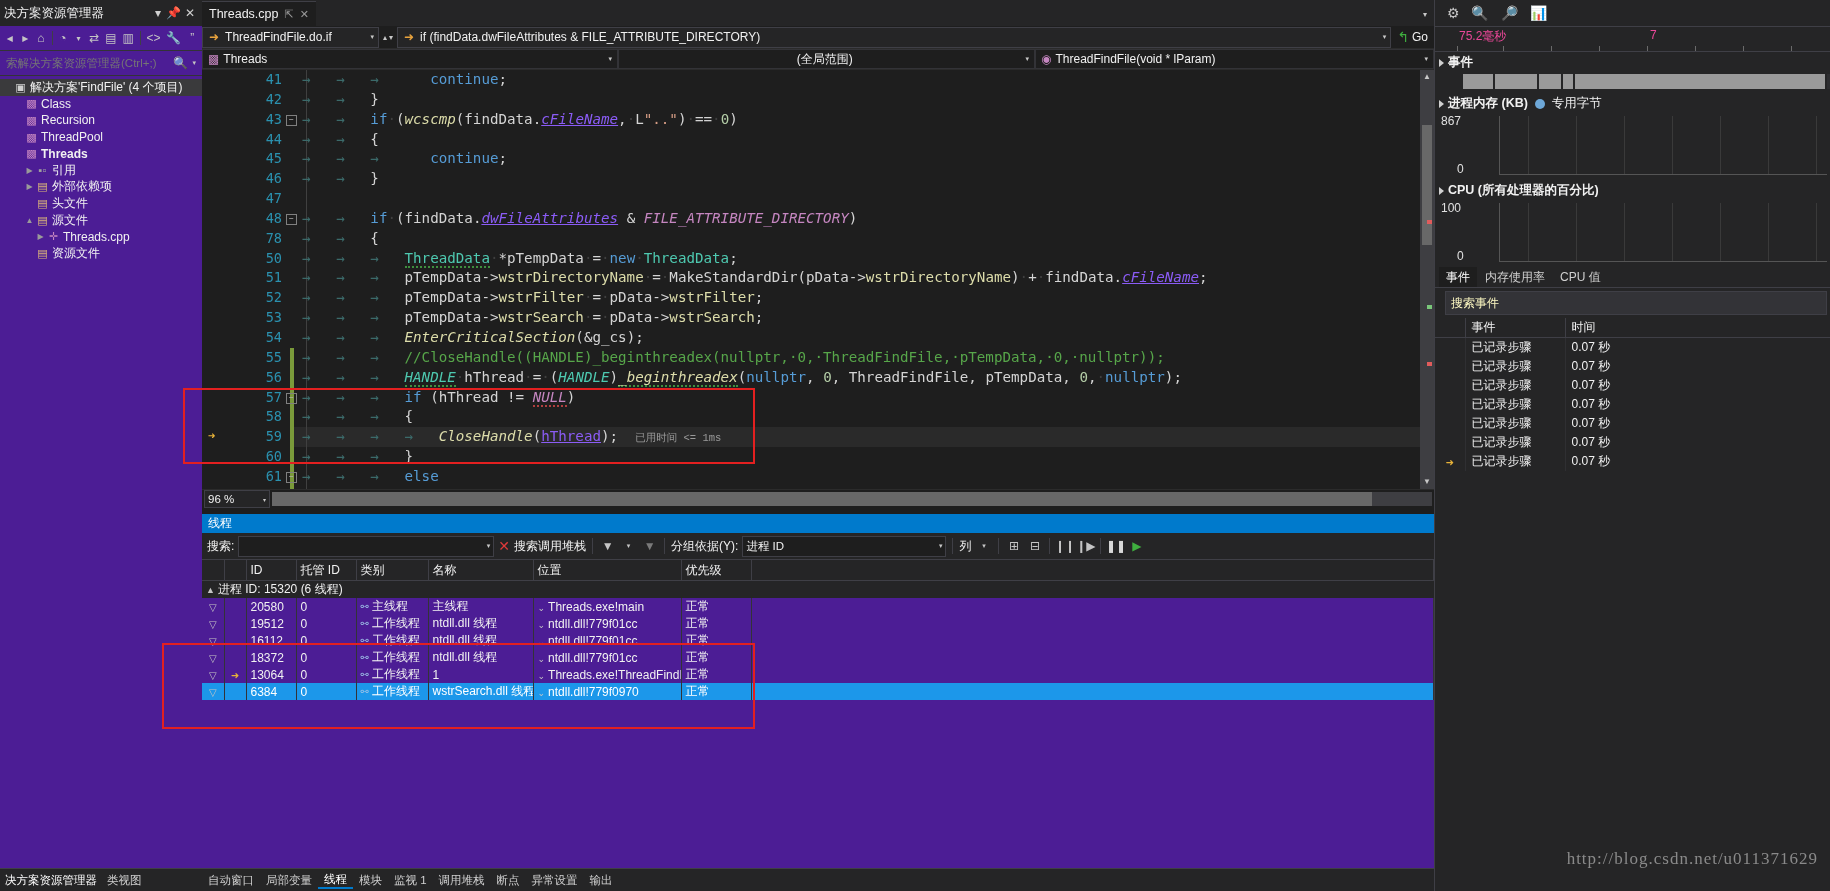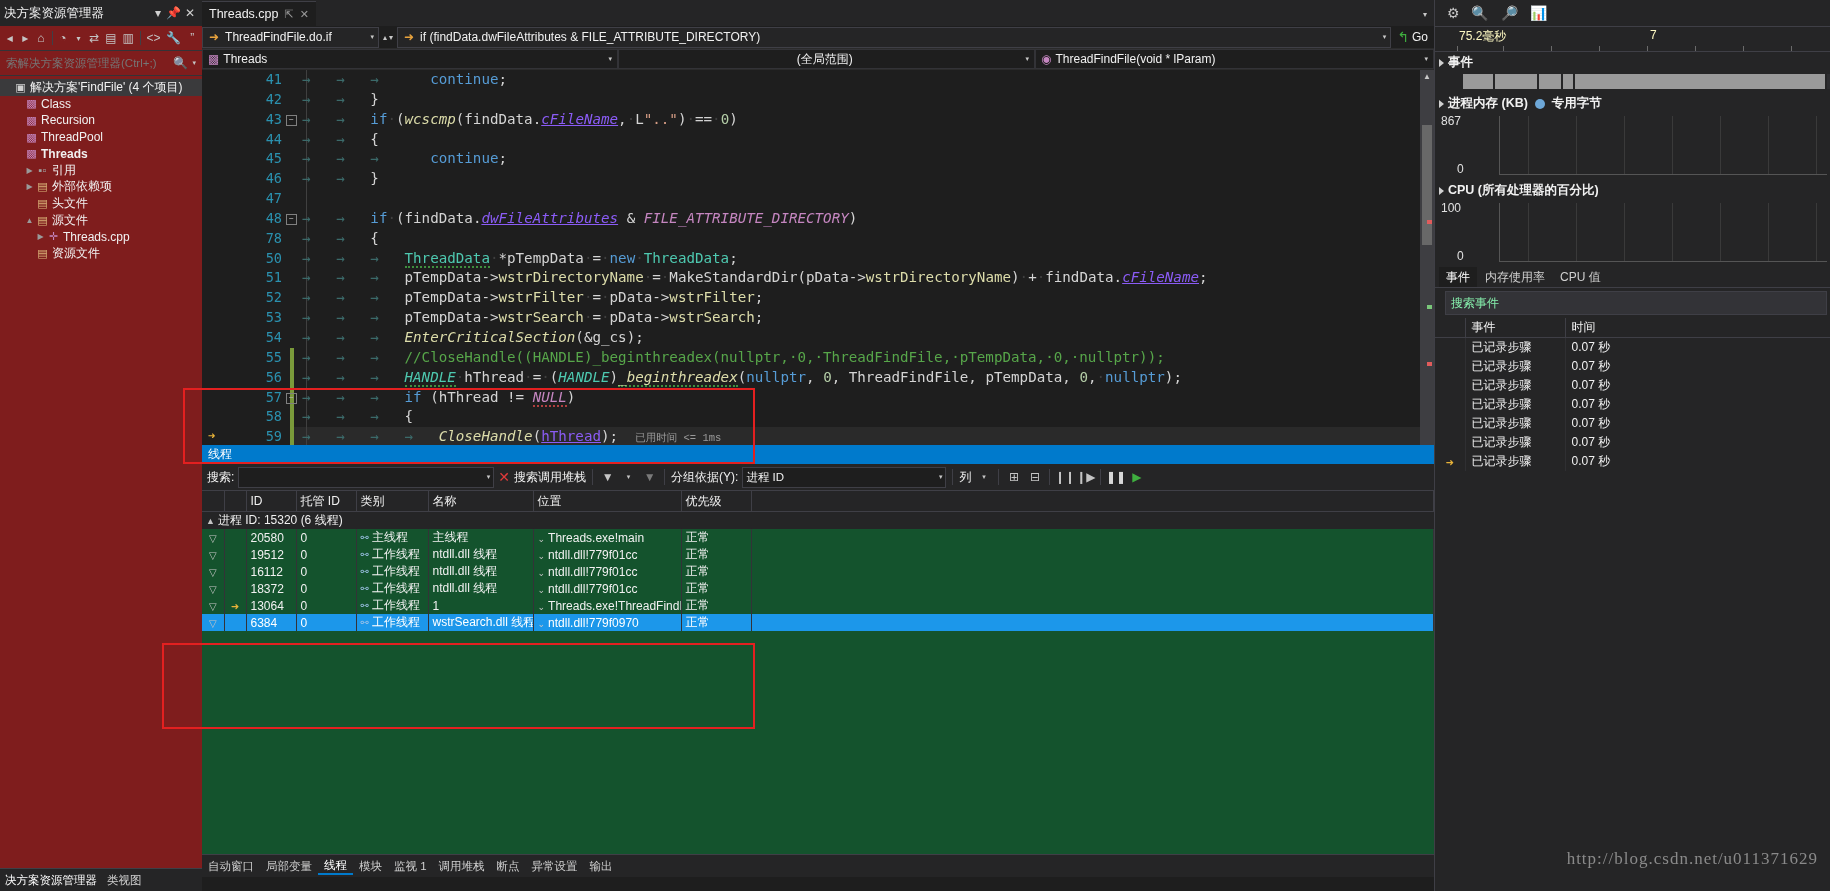--- a/index.html
+++ b/index.html
@@ -4,21 +4,21 @@
 <style>
   html,body{margin:0;padding:0;background:#1e1e1e;}
   body{
     width:1830px;height:891px;overflow:hidden;position:relative;
     font-family:"Liberation Sans","DejaVu Sans",sans-serif;
     font-size:12px;color:#f1f1f1;-webkit-font-smoothing:none;
   }
   .app{position:absolute;inset:0;display:block;background:#252526;}
 
   
-  #solution-explorer{position:absolute;left:0;top:0;width:202px;height:891px;background:#7f1d1d;border-right:1px solid #3f3f46;}
+  #solution-explorer{position:absolute;left:0;top:0;width:202px;height:891px;background:#4c1d95;border-right:1px solid #3f3f46;}
   .se-title{height:26px;display:flex;align-items:center;padding:0 4px;background:#252526;}
   .se-title .t{flex:1;font-size:12.5px;color:#f1f1f1;white-space:nowrap;overflow:hidden;}
   .se-title .btn{width:16px;height:18px;display:flex;align-items:center;justify-content:center;color:#d0d0d0;font-size:12px;cursor:pointer;}
   .se-toolbar{height:24px;display:flex;align-items:center;gap:6px;padding:0 5px;border-bottom:1px solid #333337;}
   .se-toolbar .ti{width:15px;height:16px;display:flex;align-items:center;justify-content:center;color:#c5c5c5;font-size:12px;cursor:pointer;}
   .se-sep{width:1px;height:14px;background:#3f3f46;}
   .se-search{height:24px;display:flex;align-items:center;padding:0 4px;border-bottom:1px solid #333337;}
   .se-search input{flex:1;background:transparent;border:0;outline:0;color:#9a9a9a;font-size:11.5px;font-family:inherit;}
   .se-search .sico{color:#c5c5c5;font-size:12px;padding:0 2px;}
   .se-tree{padding-top:3px;font-size:12px;}
@@ -79,21 +79,21 @@
   #edscroll .thumb{position:absolute;left:2px;width:10px;background:#686868;}
   #edscroll .arrowbtn{position:absolute;left:0;width:14px;height:14px;color:#c8c8c8;text-align:center;font-size:8px;line-height:14px;}
   .markdot{position:absolute;right:2px;width:5px;height:4px;}
   
   #edstatus{height:18px;display:flex;align-items:center;background:#1e1e1e;border-top:1px solid #2b2b2b;font-size:11.5px;}
   .zoombox{width:58px;height:16px;margin-left:2px;display:flex;align-items:center;justify-content:space-between;padding:0 3px;border:1px solid #3f3f46;background:#252526;}
   #hscroll{flex:1;height:14px;margin:0 2px;background:#3e3e42;position:relative;}
   #hscroll .hthumb{position:absolute;top:0;height:14px;background:#686868;}
 
   
-  #threads-window{position:absolute;left:0;bottom:14px;width:1232px;height:432px;background:#14532d;}
+  #threads-window{position:absolute;left:0;bottom:0;width:1232px;height:377px;background:#4c1d95;}
   .tw-header{height:19px;background:#007acc;display:flex;align-items:center;padding:0 6px;font-size:12px;color:#fff;}
   .tw-toolbar{height:26px;display:flex;align-items:center;gap:4px;padding:0 5px;background:#252526;border-bottom:1px solid #3f3f46;}
   .tw-toolbar .lbl{font-size:12px;color:#f1f1f1;}
   .tw-combo{height:19px;display:flex;align-items:center;justify-content:space-between;padding:0 3px;border:1px solid #3f3f46;background:#1e1e1e;font-size:11.5px;}
   .tw-btn{width:17px;height:19px;display:flex;align-items:center;justify-content:center;color:#c5c5c5;font-size:12px;cursor:pointer;}
   .tw-vsep{width:1px;height:16px;background:#3f3f46;margin:0 2px;}
   table.threads{border-collapse:collapse;width:100%;font-size:12px;table-layout:fixed;}
   table.threads th{background:#252526;color:#f1f1f1;font-weight:normal;text-align:left;height:20px;padding:0 4px;border-right:1px solid #3f3f46;border-bottom:1px solid #3f3f46;}
   table.threads td{height:16.6px;padding:0 4px;border-right:1px solid #333337;color:#f1f1f1;white-space:nowrap;overflow:hidden;}
   tr.grouprow td{background:#252526;border-right:0;}
@@ -103,35 +103,35 @@
   .bottom-tabs{position:absolute;left:0;bottom:0;width:1232px;height:22px;background:#252526;border-top:1px solid #3f3f46;display:flex;align-items:center;font-size:11.5px;}
   .bottom-tabs .bt{padding:0 6px;color:#d0d0d0;cursor:pointer;}
   .bottom-tabs .bt.active{color:#fff;text-decoration:none;border-bottom:2px solid #007acc;}
 
   
   #diagnostics{position:absolute;left:1434px;top:0;width:396px;height:891px;background:#252526;border-left:1px solid #3f3f46;}
   .dg-title{height:22px;display:flex;align-items:center;padding:0 6px;font-size:12.5px;}
   .dg-toolbar{height:26px;display:flex;align-items:center;gap:12px;padding:0 12px;border-bottom:1px solid #3f3f46;}
   .dg-toolbar .ti{color:#c5c5c5;font-size:14px;cursor:pointer;}
   .dg-session{height:20px;display:flex;align-items:center;padding:0 8px;font-size:12px;font-weight:bold;border-bottom:1px solid #3f3f46;}
-  .dg-ruler{height:24px;display:flex;align-items:flex-start;padding-left:22px;font-size:12px;color:#fef9c3;border-bottom:1px solid #3f3f46;position:relative;}
+  .dg-ruler{height:24px;display:flex;align-items:flex-start;padding-left:22px;font-size:12px;color:#ec4899;border-bottom:1px solid #3f3f46;position:relative;}
   .dg-ruler .tick{position:absolute;bottom:0;width:1px;height:5px;background:#6a6a6a;}
   .dg-sec{padding:2px 0 0 4px;font-size:12.5px;font-weight:bold;display:flex;align-items:center;gap:4px;}
   .tri{width:0;height:0;border-top:4px solid transparent;border-bottom:4px solid transparent;border-left:5px solid #d0d0d0;display:inline-block;}
   .ev-track{height:15px;margin:3px 0 0 28px;background:#2d2d30;display:flex;}
   .ev-track .seg{height:15px;background:#9a9a9a;border-right:2px solid #252526;}
   .graph{position:relative;margin:2px 0 0 30px;height:62px;border-left:1px solid #555;border-bottom:1px solid #555;}
   .graph .vl{position:absolute;top:0;bottom:0;width:1px;background:#3a3a3a;}
   .axmax{position:absolute;left:2px;font-size:12px;color:#e0e0e0;}
   .axmin{position:absolute;left:2px;font-size:12px;color:#e0e0e0;}
   .dg-tabs{height:22px;display:flex;align-items:flex-end;border-bottom:1px solid #3f3f46;padding-left:4px;gap:1px;}
   .dg-tabs .dt{height:20px;display:flex;align-items:center;padding:0 7px;font-size:12px;color:#d0d0d0;cursor:pointer;}
   .dg-tabs .dt.active{background:#1e1e1e;color:#fff;}
   .dg-search{height:22px;margin:3px 4px 0 10px;display:flex;align-items:center;padding:0 5px;background:#333337;border:1px solid #3f3f46;}
-  .dg-search span{color:#86efac;font-size:12px;}
+  .dg-search span{color:#fef9c3;font-size:12px;}
   table.events{border-collapse:collapse;width:100%;font-size:12px;table-layout:fixed;margin-top:3px;}
   table.events th{background:#252526;color:#f1f1f1;font-weight:normal;text-align:left;height:19px;padding:0 6px;border-right:1px solid #3f3f46;border-bottom:1px solid #3f3f46;}
   table.events td{height:19px;padding:0 6px;border-right:1px solid #2f2f32;color:#f1f1f1;white-space:nowrap;overflow:hidden;}
   .ev-ico{color:#e8b339;font-size:10px;}
 
   
   .annot{position:absolute;border:2px solid #e32020;pointer-events:none;}
   
   #watermark{position:absolute;right:12px;bottom:22px;color:#8a8a8a;font-size:17px;letter-spacing:1px;font-family:"Liberation Serif",serif;}
 </style>
@@ -500,21 +500,21 @@
         <span class="seg" style="width:42px;"></span>
       <span class="seg" style="width:22px;"></span>
         <span class="seg" style="width:10px;"></span>
       <span class="seg" style="width:250px;"></span>
     </div>
 
     <div class="dg-sec" style="margin-top:4px;">
       <span class="tri"></span>
       <span>进程内存 (KB)</span>
       <span style="display:inline-block;width:10px;height:10px;border-radius:50%;background:#6ea8d8;margin:0 3px;"></span>
-      <span style="font-weight:bold;">专用字节</span>
+      <span style="font-weight:normal;">专用字节</span>
     </div>
     <div style="position:relative;height:66px;">
       <span class="axmax" style="top:2px;left:6px;">867</span>
       <span class="axmin" style="bottom:2px;left:22px;">0</span>
       <div class="graph" style="position:absolute;left:34px;right:4px;top:2px;height:58px;">
         <div class="vl" style="left:28px;"></div>
           <div class="vl" style="left:76px;"></div>
         <div class="vl" style="left:124px;"></div>
           <div class="vl" style="left:172px;"></div>
         <div class="vl" style="left:220px;"></div>

